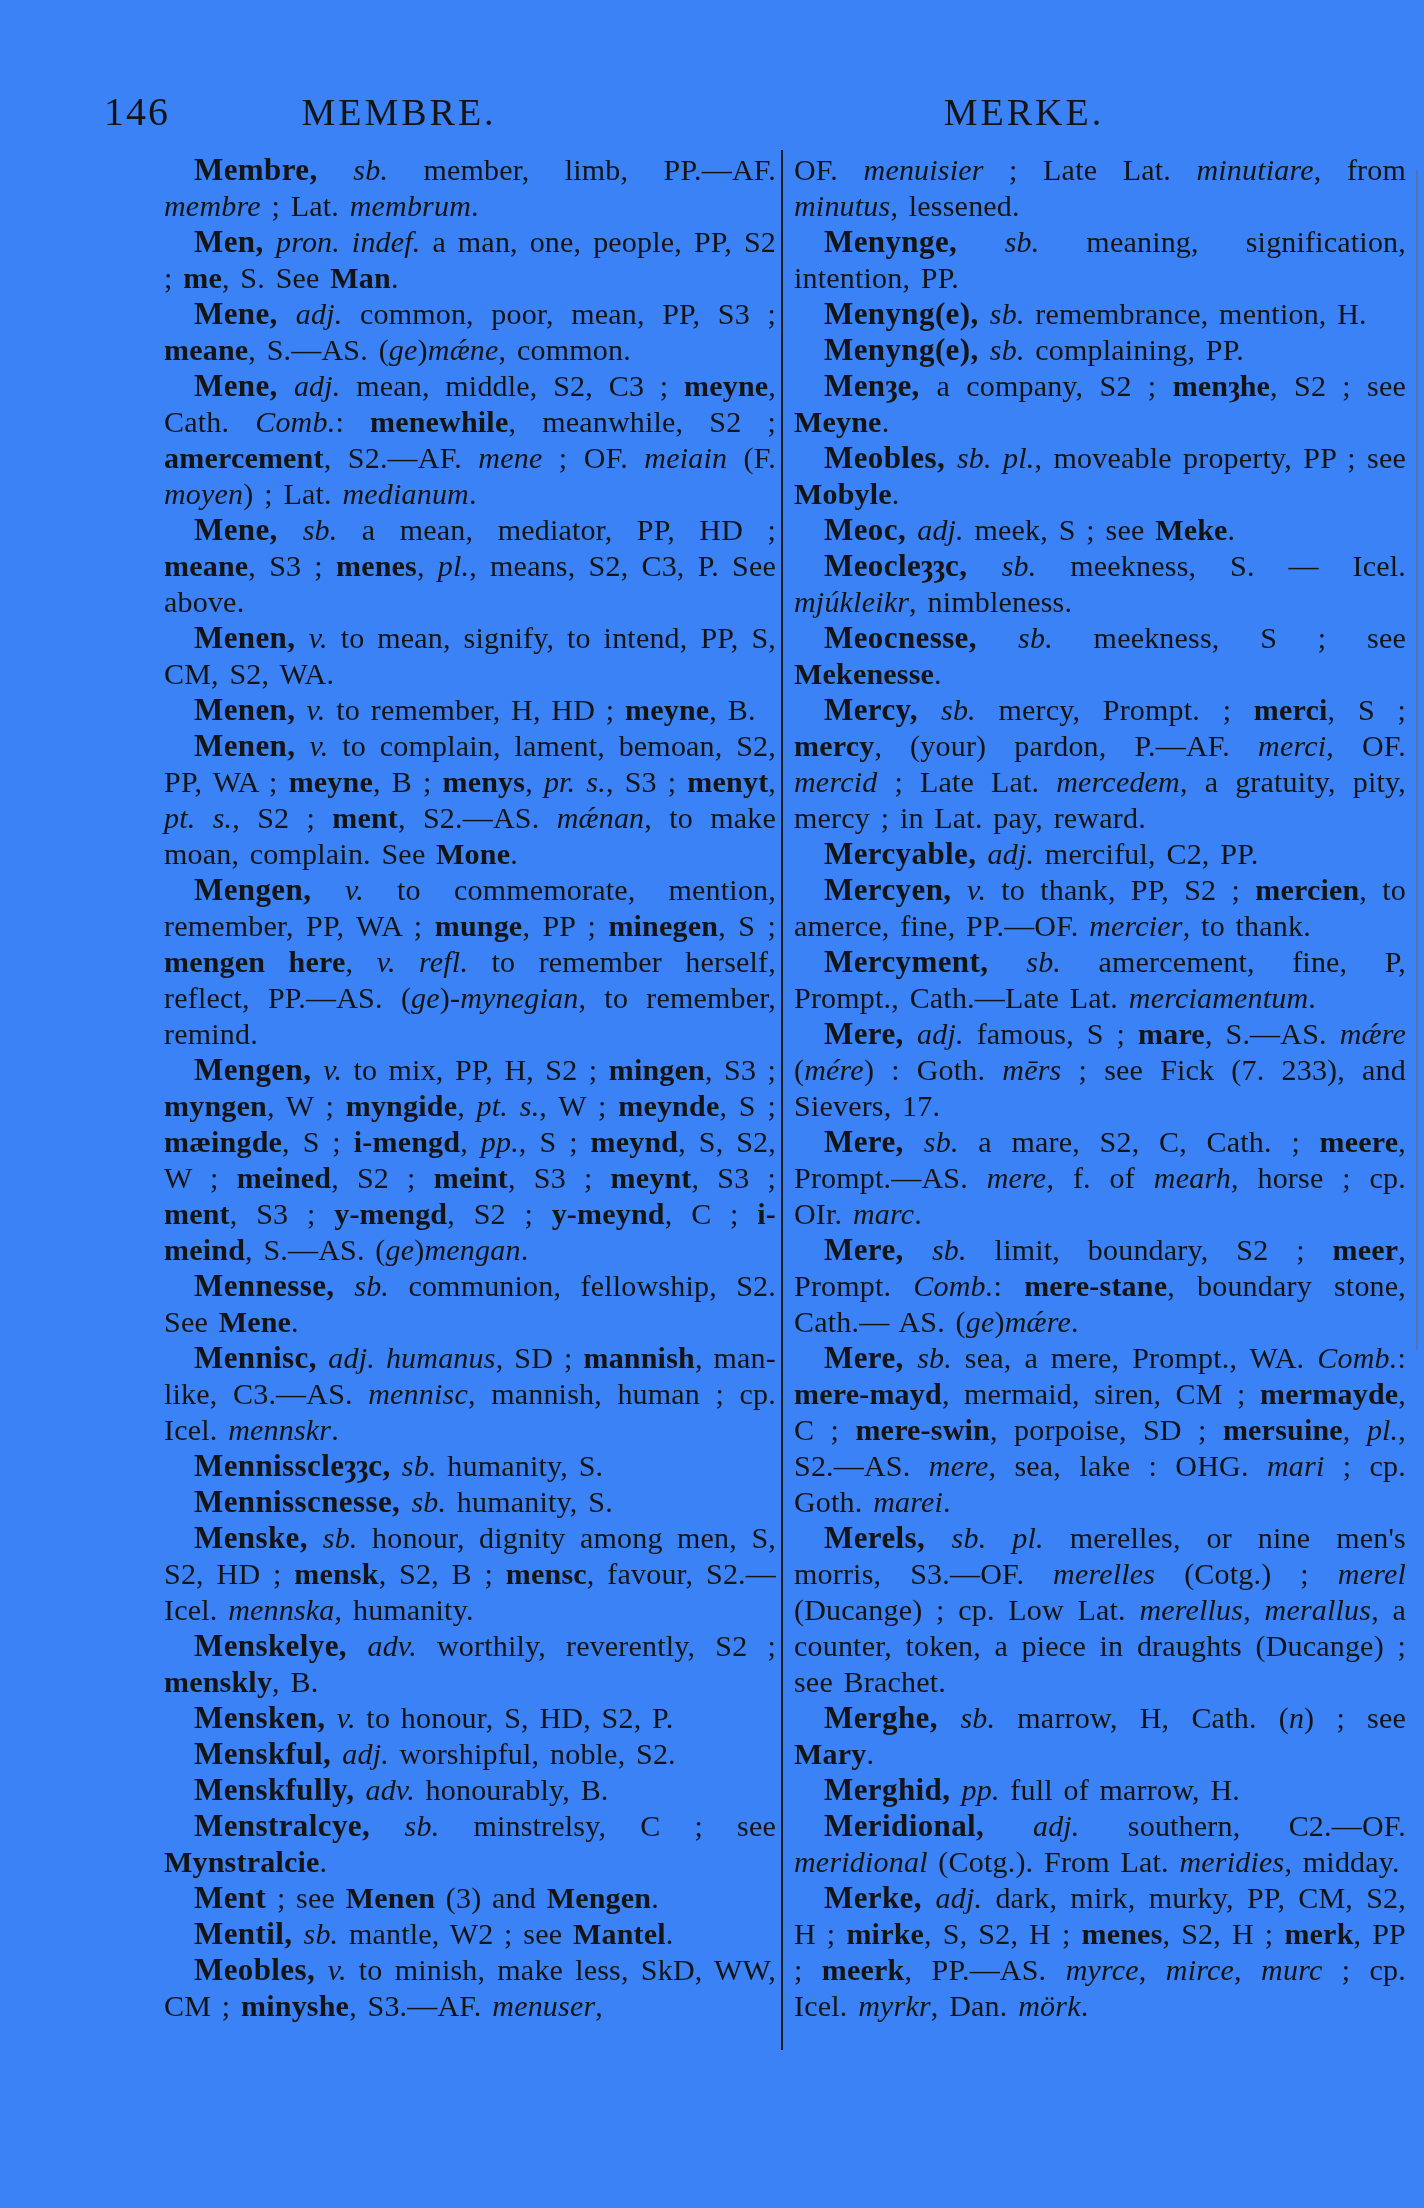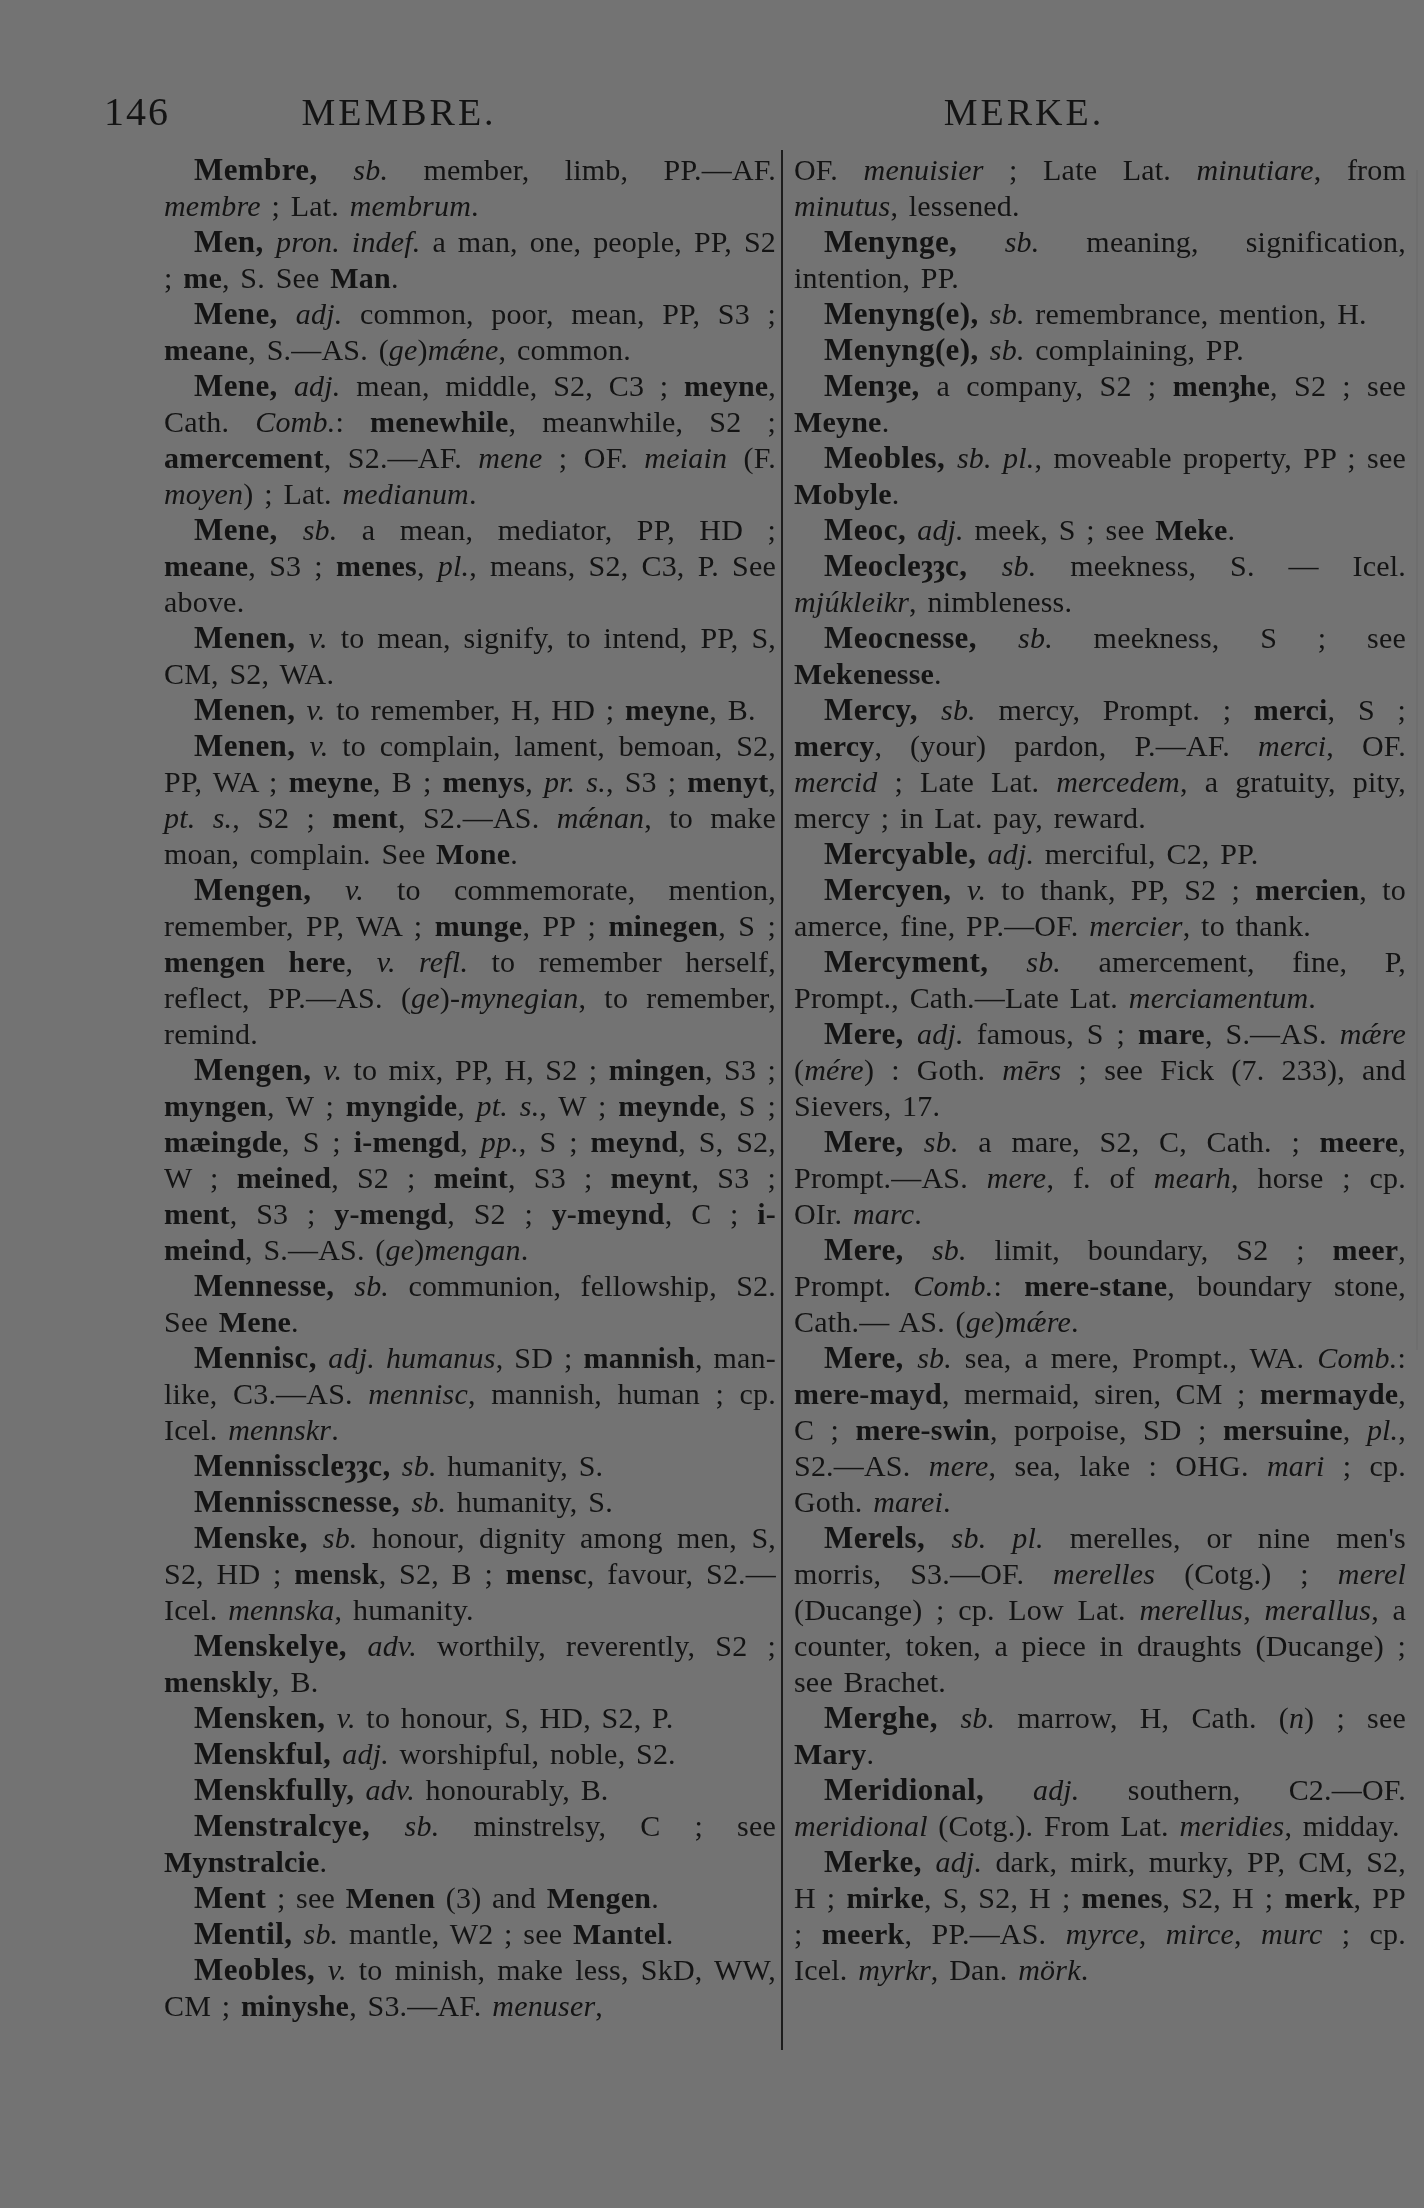--- a/index.html
+++ b/index.html
@@ -1,20 +1,20 @@
 <!DOCTYPE html>
 <html><head>
 <meta charset="utf-8">
 <style>
   html, body { margin: 0; padding: 0; background: #e8e8e4; }
   .page {
     position: relative;
     width: 1424px;
     height: 2208px;
-    background: #737373;
+    background: #3b82f6;
     color: #141414;
     font-family: "Liberation Serif", "DejaVu Serif", serif;
     overflow: hidden;
   }
   .page-number {
     position: absolute;
     left: 104px;
     top: 88px;
     font-size: 40px;
     letter-spacing: 2px;
@@ -117,17 +117,18 @@
       <p class="entry"><b class="hw">Mercy, </b><i>sb.</i><span> mercy, Prompt. ; </span><b>merci</b><span>, S ; </span><b>mercy</b><span>, (your) pardon, P.—AF. </span><i>merci</i><span>, OF. </span><i>mercid</i><span> ; Late Lat. </span><i>mercedem</i><span>, a gratuity, pity, mercy ; in Lat. pay, reward.</span></p>
       <p class="entry"><b class="hw">Mercyable, </b><i>adj.</i><span> merciful, C2, PP.</span></p>
       <p class="entry"><b class="hw">Mercyen, </b><i>v.</i><span> to thank, PP, S2 ; </span><b>mercien</b><span>, to amerce, fine, PP.—OF. </span><i>mercier</i><span>, to thank.</span></p>
       <p class="entry"><b class="hw">Mercyment, </b><i>sb.</i><span> amercement, fine, P, Prompt., Cath.—Late Lat. </span><i>merciamentum</i><span>.</span></p>
       <p class="entry"><b class="hw">Mere, </b><i>adj.</i><span> famous, S ; </span><b>mare</b><span>, S.—AS. </span><i>mǽre</i><span> (</span><i>mére</i><span>) : Goth. </span><i>mērs</i><span> ; see Fick (7. 233), and Sievers, 17.</span></p>
       <p class="entry"><b class="hw">Mere, </b><i>sb.</i><span> a mare, S2, C, Cath. ; </span><b>meere</b><span>, Prompt.—AS. </span><i>mere</i><span>, f. of </span><i>mearh</i><span>, horse ; cp. OIr. </span><i>marc</i><span>.</span></p>
       <p class="entry"><b class="hw">Mere, </b><i>sb.</i><span> limit, boundary, S2 ; </span><b>meer</b><span>, Prompt. </span><i>Comb.</i><span>: </span><b>mere-stane</b><span>, boundary stone, Cath.— AS. (</span><i>ge</i><span>)</span><i>mǽre</i><span>.</span></p>
       <p class="entry"><b class="hw">Mere, </b><i>sb.</i><span> sea, a mere, Prompt., WA. </span><i>Comb.</i><span>: </span><b>mere-mayd</b><span>, mermaid, siren, CM ; </span><b>mermayde</b><span>, C ; </span><b>mere-swin</b><span>, porpoise, SD ; </span><b>mersuine</b><span>, </span><i>pl.</i><span>, S2.—AS. </span><i>mere</i><span>, sea, lake : OHG. </span><i>mari</i><span> ; cp. Goth. </span><i>marei</i><span>.</span></p>
       <p class="entry"><b class="hw">Merels, </b><i>sb. pl.</i><span> merelles, or nine men's morris, S3.—OF. </span><i>merelles</i><span> (Cotg.) ; </span><i>merel</i><span> (Ducange) ; cp. Low Lat. </span><i>merellus</i><span>, </span><i>merallus</i><span>, a counter, token, a piece in draughts (Ducange) ; see Brachet.</span></p>
       <p class="entry"><b class="hw">Merghe, </b><i>sb.</i><span> marrow, H, Cath. (</span><i>n</i><span>) ; see </span><b>Mary</b><span>.</span></p>
+      <p class="entry"><b class="hw">Merghid, </b><i>pp.</i><span> full of marrow, H.</span></p>
       <p class="entry"><b class="hw">Meridional, </b><i>adj.</i><span> southern, C2.—OF. </span><i>meridional</i><span> (Cotg.). From Lat. </span><i>meridies</i><span>, midday.</span></p>
       <p class="entry"><b class="hw">Merke, </b><i>adj.</i><span> dark, mirk, murky, PP, CM, S2, H ; </span><b>mirke</b><span>, S, S2, H ; </span><b>menes</b><span>, S2, H ; </span><b>merk</b><span>, PP ; </span><b>meerk</b><span>, PP.—AS. </span><i>myrce</i><span>, </span><i>mirce</i><span>, </span><i>murc</i><span> ; cp. Icel. </span><i>myrkr</i><span>, Dan. </span><i>mörk</i><span>.</span></p>
     </div>
   <div class="scan-edge"></div>
 </div>
 
 </body></html>

